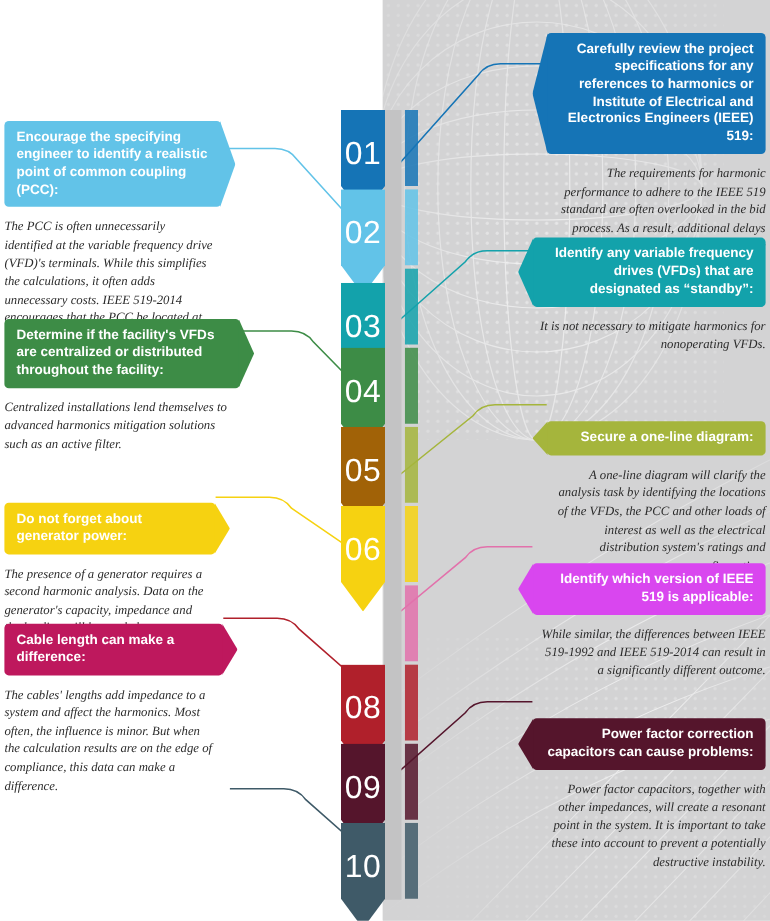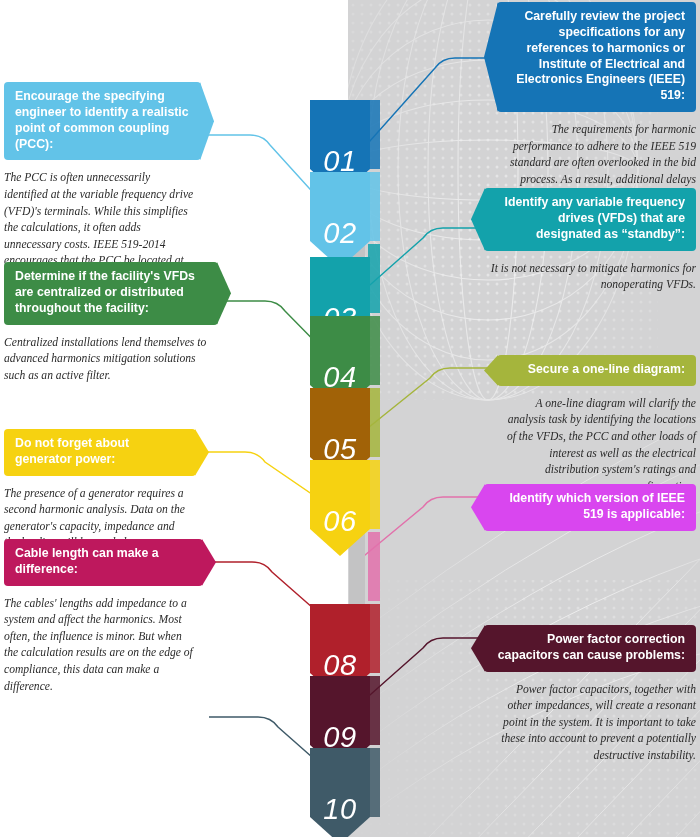--- a/index.html
+++ b/index.html
@@ -36,48 +36,47 @@
   .chev-shadow {
     position: absolute;
     left: 349px; top: 100px;
     width: 16px; height: 718px;
     background: #c3c3c4;
     z-index: 1;
   }
   .chev {
     position: absolute;
     left: 310px;
-    width: 60px; height: 96px;
+    width: 40px; height: 96px;
     clip-path: polygon(0 0, 100% 0, 100% 72%, 50% 100%, 0 72%);
     display: flex;
-    align-items: center;
+    align-items: flex-start;
     justify-content: center;
     z-index: 3;
-    font-style: italic;
   }
   .chev .num {
     color: #ffffff;
     font-size: 29px;
     font-weight: 400;
     letter-spacing: 0.5px;
     line-height: 1;
     padding-top: 26px;
     font-family: "Liberation Sans", sans-serif;
   }
   .chev-side {
     position: absolute;
     left: 368px;
     width: 12px; height: 96px;
     clip-path: polygon(0 0, 100% 0, 100% 72%, 0 72%);
     z-index: 2;
     opacity: 0.85;
   }
 
   
-  .block { position: absolute; }
+  .block { position: absolute; margin-top: 28px; }
 
   .hdr {
     position: relative;
     color: #ffffff;
     font-weight: bold;
     font-size: 12.3px;
     line-height: 1.29;
     padding: 7px 11px 8px 11px;
     border-radius: 4px;
   }
@@ -242,20 +241,21 @@
     <div class="chev" style="top: 460px; background: rgb(246, 210, 17);">
       <span class="num">06</span>
     </div>
     <div class="block left" style="top: 429px; left: 4px; width: 192px;">
       <div class="hdr" style="background: rgb(246, 210, 17);">Do not forget about generator power:</div>
       <div class="body">The presence of a generator requires a second harmonic analysis. Data on the generator's capacity, impedance and the loading will be needed.</div>
     </div>
     <div class="chev-side" style="top: 532px; background: rgb(226, 113, 171);"></div>
     <div class="block right" style="top: 484px; left: 484px; width: 212px;">
       <div class="hdr" style="background: #d946ef;">Identify which version of IEEE 519 is applicable:</div>
+      <div class="body">While similar, the differences between IEEE 519-1992 and IEEE 519-2014 can result in a significantly different outcome.</div>
     </div>
     <div class="chev-side" style="top: 604px; background: rgb(176, 32, 43);"></div>
     <div class="chev" style="top: 604px; background: rgb(176, 32, 43);">
       <span class="num">08</span>
     </div>
     <div class="block left" style="top: 539px; left: 4px; width: 199px;">
       <div class="hdr" style="background: #be185d;">Cable length can make a difference:</div>
       <div class="body">The cables' lengths add impedance to a system and affect the harmonics. Most often, the influence is minor. But when the calculation results are on the edge of compliance, this data can make a difference.</div>
     </div>
     <div class="chev-side" style="top: 676px; background: rgb(85, 21, 44);"></div>

